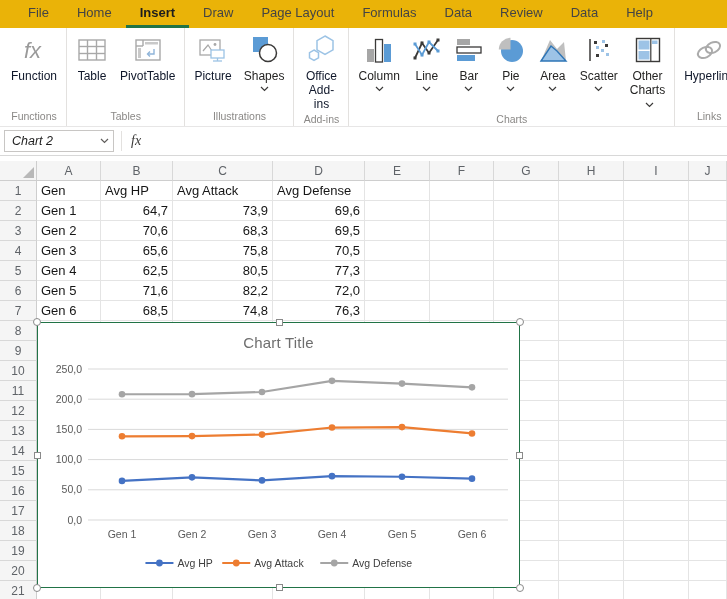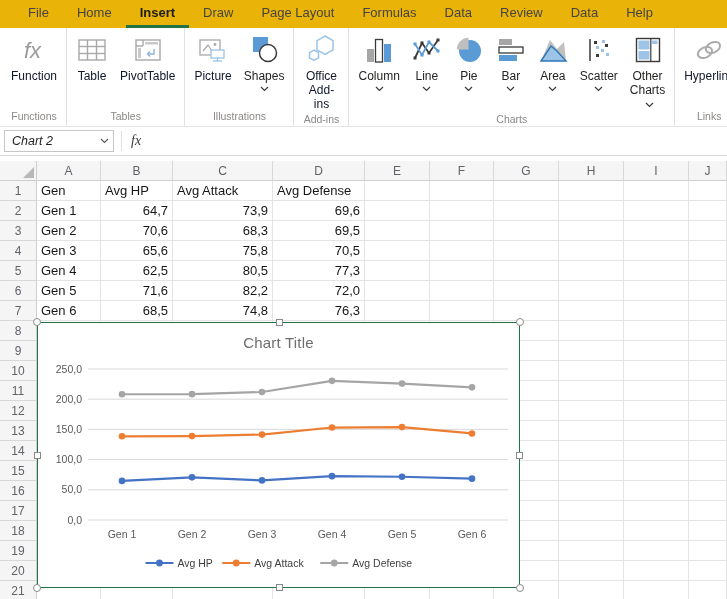--- a/index.html
+++ b/index.html
@@ -206,40 +206,40 @@
           <span class="rlabel">Line</span>
           <span class="rchev">
               <svg width="9" height="6" viewBox="0 0 9 6" fill="none" stroke="#3b3a39" stroke-width="1.2">
                 <path d="M1 1 L4.5 4.5 L8 1"></path>
               </svg>
             </span>
         </button>
         <button class="rbtn">
           <span class="ricon">
             <svg width="30" height="30" viewBox="0 0 30 30">
-              <circle cx="16" cy="16" r="11" fill="#5B9BD5"></circle>
-              <path d="M14.5 14.5 L14.5 2.8 A11.7 11.7 0 0 0 2.8 14.5 Z" fill="#BFBFBF"></path>
-            </svg>
-          </span>
-          <span class="rlabel">Pie</span>
-          <span class="rchev">
-              <svg width="9" height="6" viewBox="0 0 9 6" fill="none" stroke="#3b3a39" stroke-width="1.2">
-                <path d="M1 1 L4.5 4.5 L8 1"></path>
-              </svg>
-            </span>
-        </button>
-        <button class="rbtn">
-          <span class="ricon">
-            <svg width="30" height="30" viewBox="0 0 30 30">
               <rect x="3" y="4" width="13" height="6" fill="#A6A6A6"></rect>
               <rect x="3" y="12" width="24" height="6" fill="#fff" stroke="#3b3a39" stroke-width="1.3"></rect>
               <rect x="3" y="20" width="18" height="6" fill="#5B9BD5"></rect>
             </svg>
           </span>
           <span class="rlabel">Bar</span>
+          <span class="rchev">
+              <svg width="9" height="6" viewBox="0 0 9 6" fill="none" stroke="#3b3a39" stroke-width="1.2">
+                <path d="M1 1 L4.5 4.5 L8 1"></path>
+              </svg>
+            </span>
+        </button>
+        <button class="rbtn">
+          <span class="ricon">
+            <svg width="30" height="30" viewBox="0 0 30 30">
+              <circle cx="16" cy="16" r="11" fill="#5B9BD5"></circle>
+              <path d="M14.5 14.5 L14.5 2.8 A11.7 11.7 0 0 0 2.8 14.5 Z" fill="#BFBFBF"></path>
+            </svg>
+          </span>
+          <span class="rlabel">Pie</span>
           <span class="rchev">
               <svg width="9" height="6" viewBox="0 0 9 6" fill="none" stroke="#3b3a39" stroke-width="1.2">
                 <path d="M1 1 L4.5 4.5 L8 1"></path>
               </svg>
             </span>
         </button>
         <button class="rbtn">
           <span class="ricon">
             <svg width="30" height="30" viewBox="0 0 30 30">
               <polygon points="3,26 12,5 19,14 26,7 28,26" fill="#BFBFBF"></polygon>

